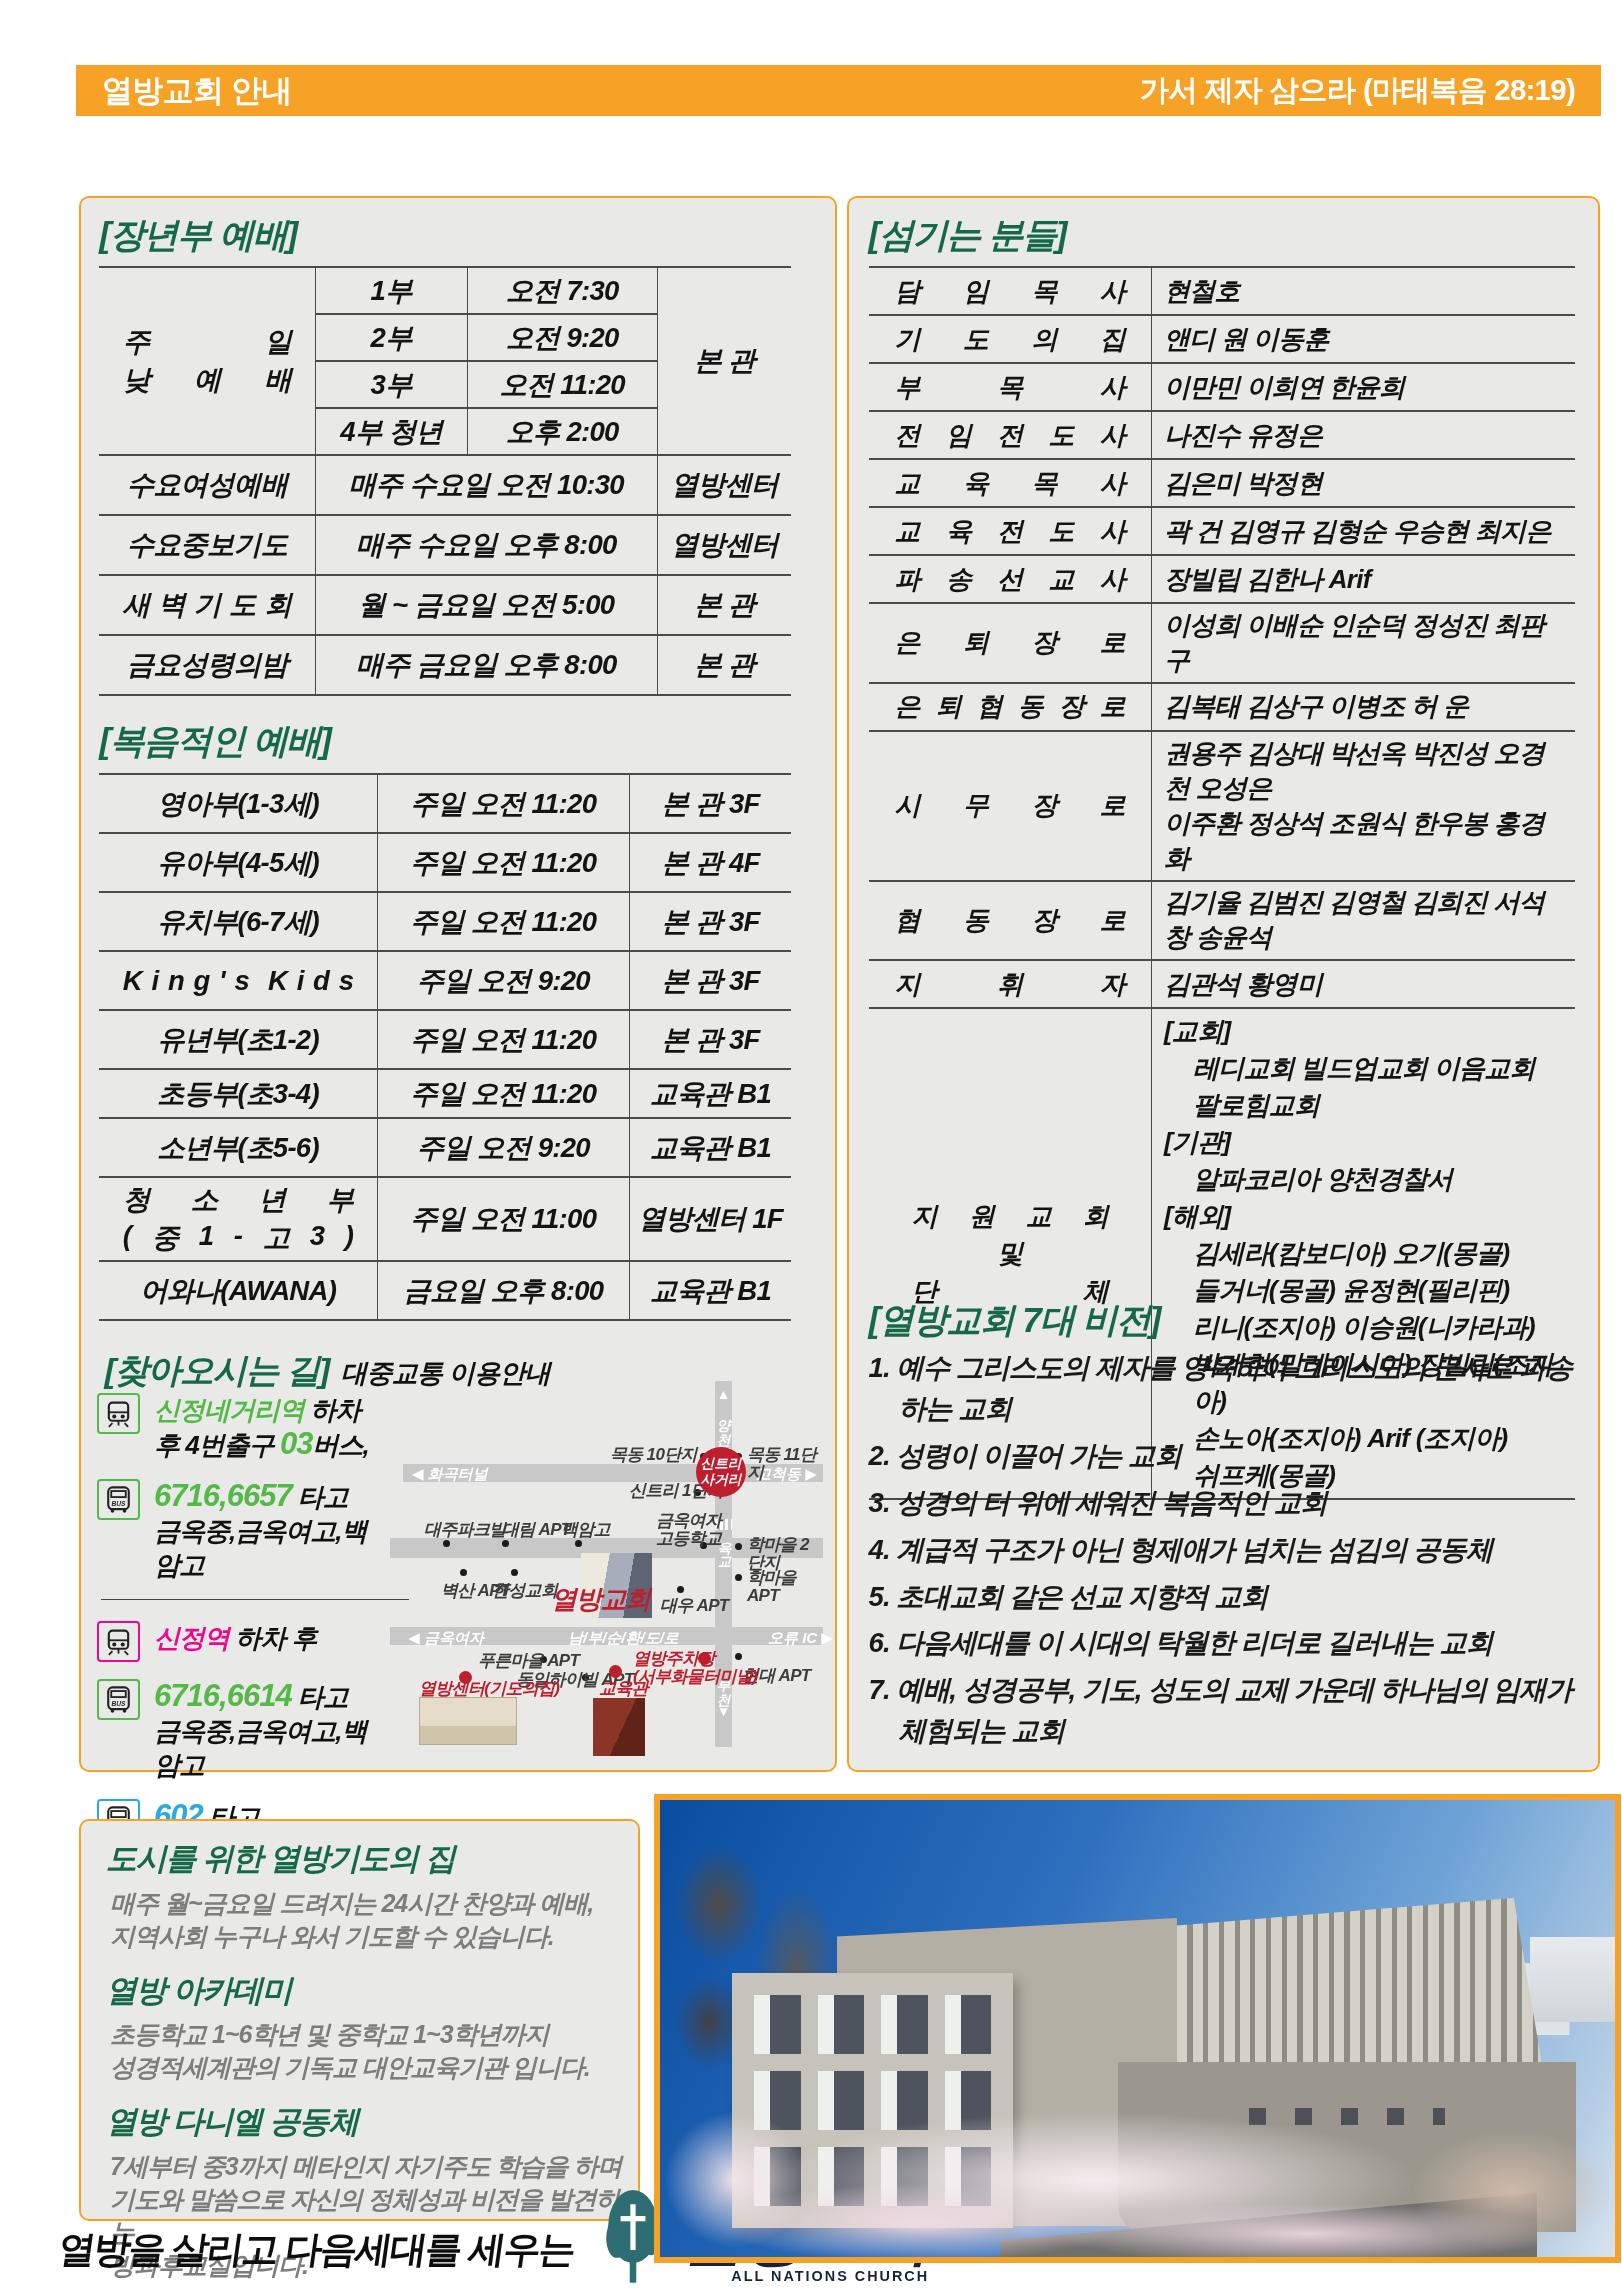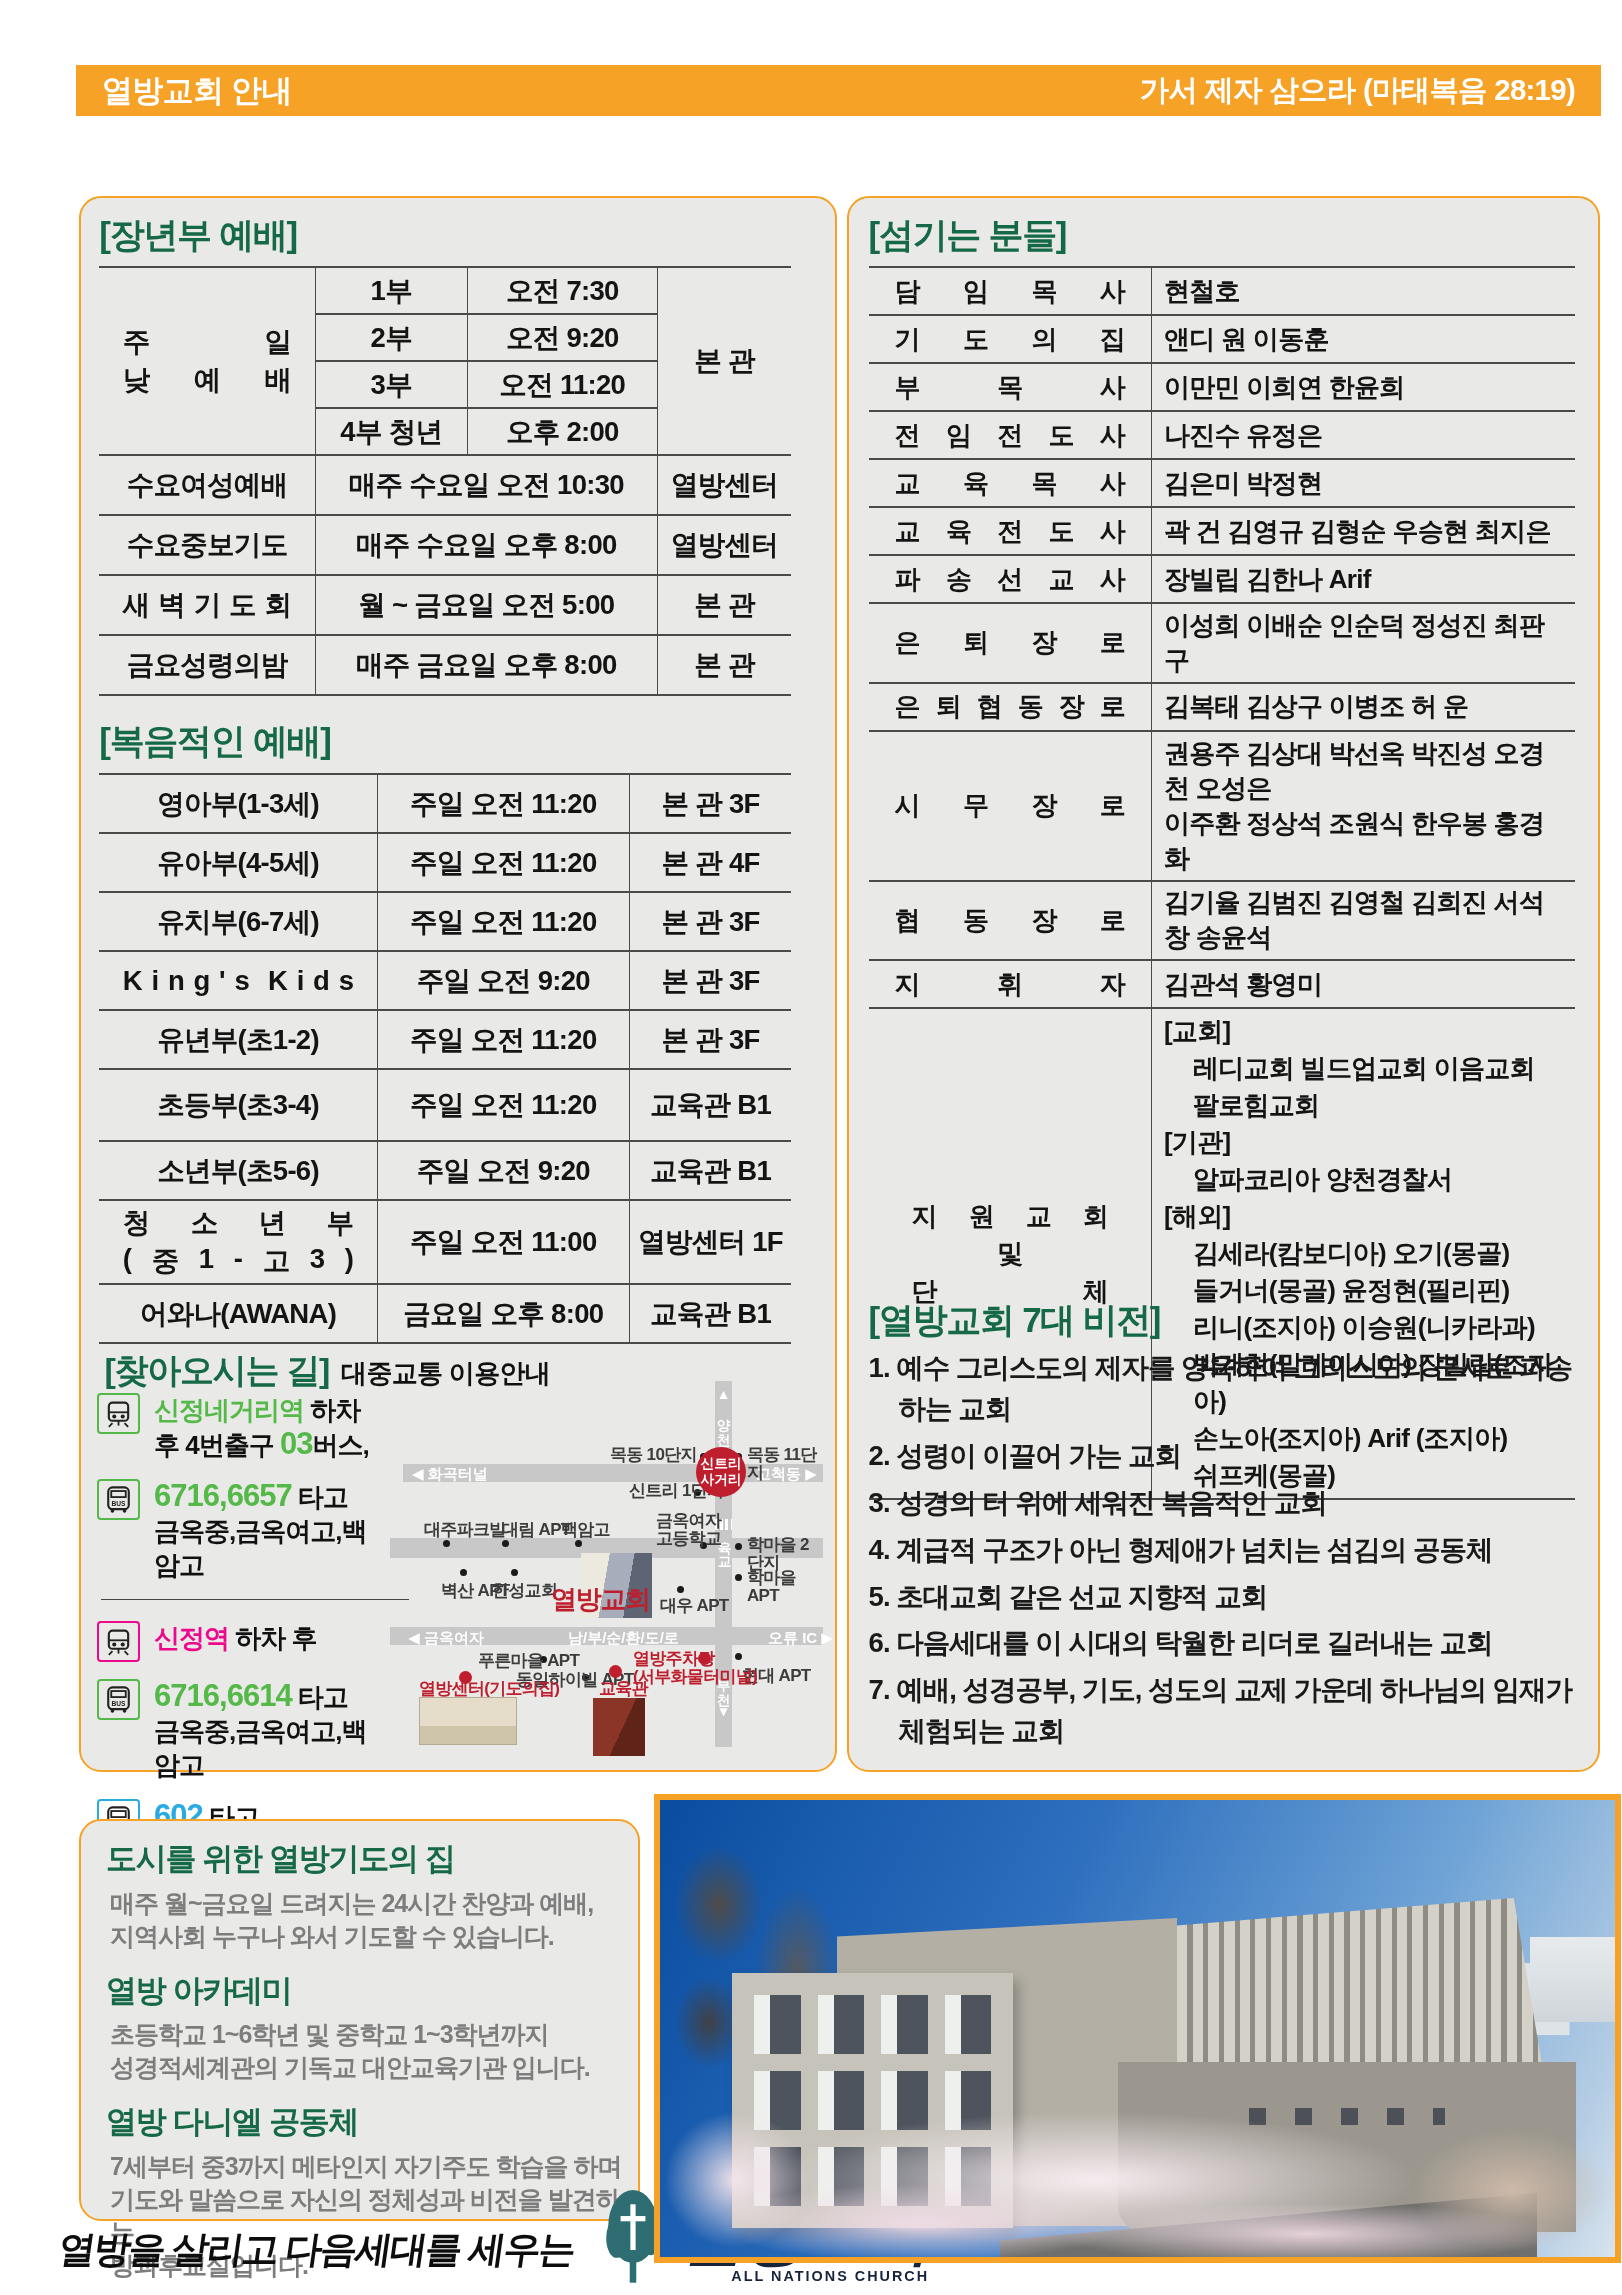--- a/index.html
+++ b/index.html
@@ -7,21 +7,21 @@
         font-family:"Liberation Sans","DejaVu Sans",sans-serif;color:#1a1a1a;margin-left:21px;}
   [data-interactable]{box-sizing:border-box;}
 
   
   .header-bar{position:absolute;left:55px;top:65px;width:1525px;height:51px;background:#F5A226;
               display:flex;align-items:center;justify-content:space-between;padding:0 26px;}
   .header-bar .h-title{color:#fff;font-size:31px;font-weight:700;letter-spacing:-0.7px;}
   .header-bar .h-verse{color:#fff;font-size:29.4px;font-weight:700;letter-spacing:-0.7px;}
 
   
-  .gbox{position:absolute;background:#E9E9E7;border:2.6px solid #F5A226;border-radius:22px;}
+  .gbox{position:absolute;background:#E9E9E7;border:2.6px solid #F5A226;border-radius:10px;font-style:italic;}
   .box-left {left:58px; top:196px;width:758px;height:1576px;}
   .box-right{left:826px;top:196px;width:753px;height:1576px;}
   .box-bottom{left:58px;top:1819px;width:561px;height:402px;}
 
   .sec-title{position:absolute;font-size:35px;font-weight:800;color:#156946;letter-spacing:-1.3px;}
 
   
   table.sched{border-collapse:collapse;table-layout:fixed;}
   table.sched td{border-top:2px solid #4a4a4a;border-bottom:2px solid #4a4a4a;
                  border-left:1.3px solid #4a4a4a;border-right:1.3px solid #4a4a4a;
@@ -256,21 +256,21 @@
               </div>
             </td>
             <td data-interactable="false">주일 오전 9:20</td>
             <td class="last" data-interactable="false">본 관 3F</td>
           </tr>
           <tr data-interactable="false" style="height: 59px;">
             <td class="first" data-interactable="false">유년부(초1-2)</td>
             <td data-interactable="false">주일 오전 11:20</td>
             <td class="last" data-interactable="false">본 관 3F</td>
           </tr>
-          <tr data-interactable="false" style="height: 72px;">
+          <tr data-interactable="false" style="height: 49px;">
             <td class="first" data-interactable="false">초등부(초3-4)</td>
             <td data-interactable="false">주일 오전 11:20</td>
             <td class="last" data-interactable="false">교육관 B1</td>
           </tr>
           <tr data-interactable="false" style="height: 59px;">
             <td class="first" data-interactable="false">소년부(초5-6)</td>
             <td data-interactable="false">주일 오전 9:20</td>
             <td class="last" data-interactable="false">교육관 B1</td>
           </tr>
           <tr data-interactable="false" style="height: 73px;">

